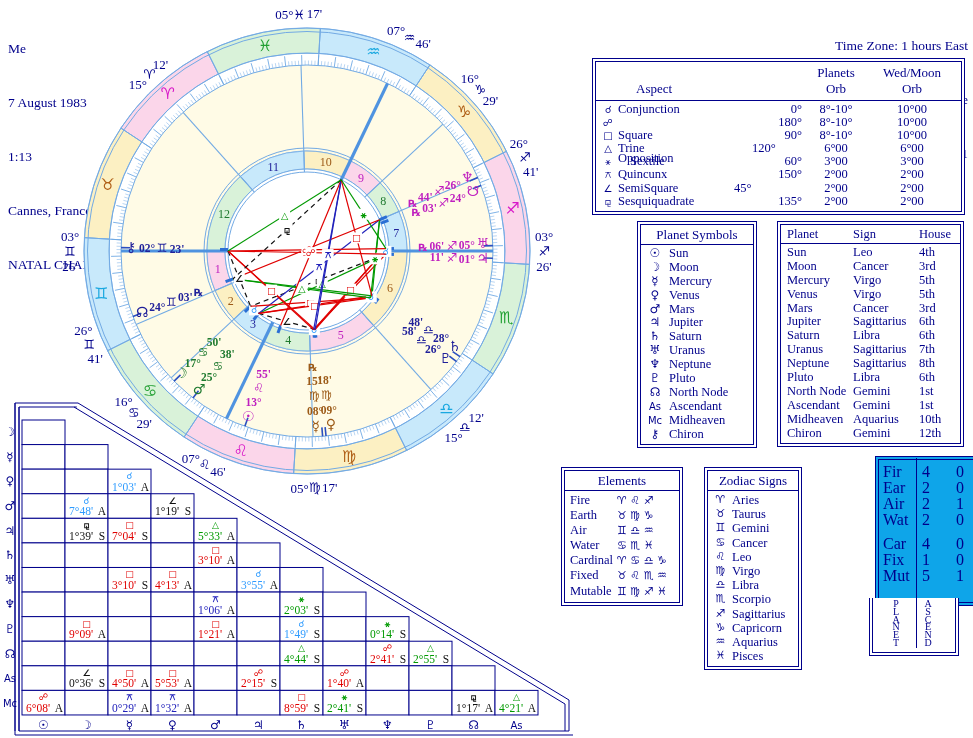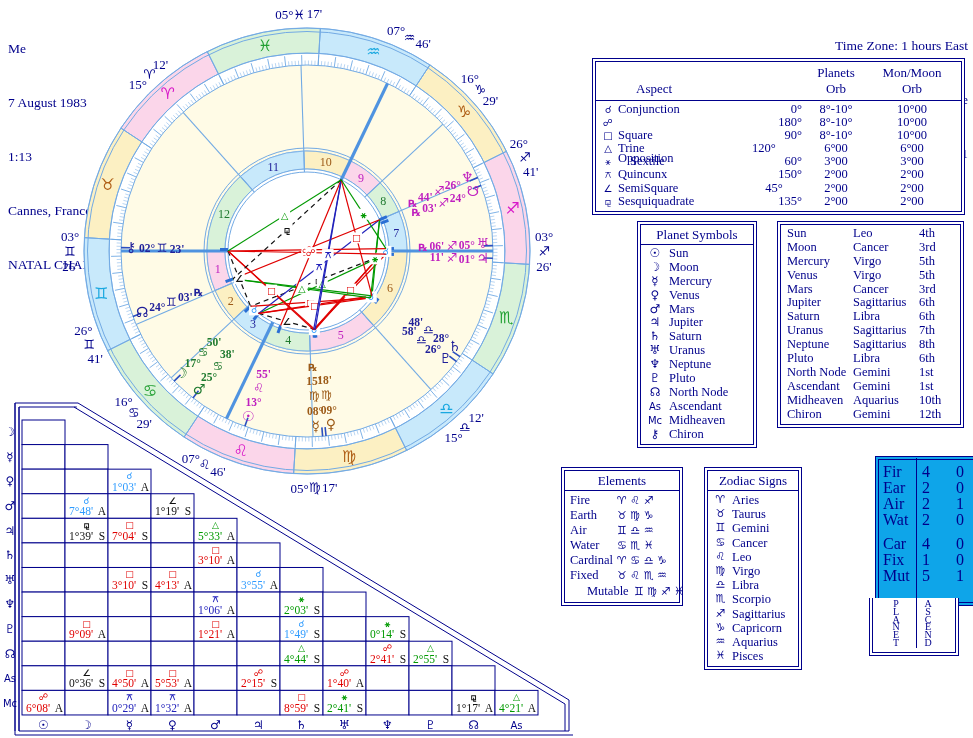--- a/index.html
+++ b/index.html
@@ -900,21 +900,21 @@
         <line x1="569" y1="700" x2="569" y2="731" stroke="#00008b" stroke-width="1"></line>
         <line x1="565" y1="704" x2="565" y2="731" stroke="#00008b" stroke-width="1"></line>
       </g>
     </svg>
 
   <div class="tbl" id="aspect-table" style="left:592px;top:58px;width:365px;">
       <div style="position: relative; height: 38px; border-bottom: 1px solid rgb(0, 0, 139);">
         <div class="abs" style="left: 40px; top: 20px; font-size: 13px;">Aspect</div>
         <div class="abs" style="left: 210px; top: 4px; width: 60px; text-align: center; font-size: 13px;">Planets</div>
         <div class="abs" style="left: 210px; top: 20px; width: 60px; text-align: center; font-size: 13px;">Orb</div>
-        <div class="abs" style="left: 278px; top: 4px; width: 76px; text-align: center; font-size: 13px;">Mon/Moon</div>
+        <div class="abs" style="left: 278px; top: 4px; width: 76px; text-align: center; font-size: 13px;">Wed/Moon</div>
         <div class="abs" style="left: 278px; top: 20px; width: 76px; text-align: center; font-size: 13px;">Orb</div>
       </div>
       <div class="bod">
         <div class="row" style="height: 13.1px; line-height: 13.1px;">
           <div class="abs g" style="left: 5px; width: 14px; text-align: center; font-size: 10px;">☌</div>
           <div class="abs" style="left: 22px;">Conjunction</div>
           <div class="abs" style="left: 140px; width: 66px; text-align: right;">0°</div>
           <div class="abs" style="left: 210px; width: 60px; text-align: center;">8°-10°</div>
           <div class="abs" style="left: 278px; width: 76px; text-align: center;">10°00</div>
         </div>
@@ -949,21 +949,21 @@
         <div class="row" style="height: 13.1px; line-height: 13.1px;">
           <div class="abs g" style="left: 5px; width: 14px; text-align: center; font-size: 10px;">⚻</div>
           <div class="abs" style="left: 22px;">Quincunx</div>
           <div class="abs" style="left: 140px; width: 66px; text-align: right;">150°</div>
           <div class="abs" style="left: 210px; width: 60px; text-align: center;">2°00</div>
           <div class="abs" style="left: 278px; width: 76px; text-align: center;">2°00</div>
         </div>
         <div class="row" style="height: 13.1px; line-height: 13.1px;">
           <div class="abs g" style="left: 5px; width: 14px; text-align: center; font-size: 10px;">∠</div>
           <div class="abs" style="left: 22px;">SemiSquare</div>
-          <div class="abs" style="left: 145px; width: 66px; text-align: center;">45°</div>
+          <div class="abs" style="left: 138px; width: 66px; text-align: left;">45°</div>
           <div class="abs" style="left: 210px; width: 60px; text-align: center;">2°00</div>
           <div class="abs" style="left: 278px; width: 76px; text-align: center;">2°00</div>
         </div>
         <div class="row" style="height: 13.1px; line-height: 13.1px;">
           <div class="abs g" style="left: 5px; width: 14px; text-align: center; font-size: 10px;">⚼</div>
           <div class="abs" style="left: 22px;">Sesquiquadrate</div>
           <div class="abs" style="left: 140px; width: 66px; text-align: right;">135°</div>
           <div class="abs" style="left: 210px; width: 60px; text-align: center;">2°00</div>
           <div class="abs" style="left: 278px; width: 76px; text-align: center;">2°00</div>
         </div>
@@ -1026,20 +1026,25 @@
           <div class="abs" style="left: 28px;">Midheaven</div>
         </div>
         <div class="row" style="height: 13.9px; line-height: 13.9px;">
           <div class="abs g" style="left: 6px; width: 16px; text-align: center; font-size: 12px;">⚷</div>
           <div class="abs" style="left: 28px;">Chiron</div>
         </div>
       </div>
     </div>
 
   <div class="tbl" id="placements" style="left:777px;top:221px;width:179px;">
+      <div style="position: relative; height: 18px; border-bottom: 1px solid rgb(0, 0, 139);">
+        <div class="abs" style="left: 6px; top: 2px;">Planet</div>
+        <div class="abs" style="left: 72px; top: 2px;">Sign</div>
+        <div class="abs" style="left: 138px; top: 2px;">House</div>
+      </div>
       <div class="bod">
         <div class="row" style="height: 13.9px; line-height: 13.9px;">
           <div class="abs" style="left: 6px;">Sun</div>
           <div class="abs" style="left: 72px;">Leo</div>
           <div class="abs" style="left: 138px;">4th</div>
         </div>
         <div class="row" style="height: 13.9px; line-height: 13.9px;">
           <div class="abs" style="left: 6px;">Moon</div>
           <div class="abs" style="left: 72px;">Cancer</div>
           <div class="abs" style="left: 138px;">3rd</div>
@@ -1127,21 +1132,21 @@
           <div class="abs g" style="left: 52px; font-size: 11px;">♋ ♏ ♓</div>
         </div>
         <div class="row" style="height: 15.1px; line-height: 15.1px;">
           <div class="abs" style="left: 5px;">Cardinal</div>
           <div class="abs g" style="left: 52px; font-size: 11px;">♈ ♋ ♎ ♑</div>
         </div>
         <div class="row" style="height: 15.1px; line-height: 15.1px;">
           <div class="abs" style="left: 5px;">Fixed</div>
           <div class="abs g" style="left: 52px; font-size: 11px;">♉ ♌ ♏ ♒</div>
         </div>
-        <div class="row" style="height: 15.1px; line-height: 15.1px; margin-left: 17px;">
+        <div class="row" style="height: 15.1px; line-height: 15.1px;">
           <div class="abs" style="left: 5px;">Mutable</div>
           <div class="abs g" style="left: 52px; font-size: 11px;">♊ ♍ ♐ ♓</div>
         </div>
       </div>
     </div>
 
   <div class="tbl" id="zodiac" style="left:704px;top:467px;width:90px;">
       <div class="ttl">Zodiac Signs</div>
       <div class="bod">
         <div class="row" style="height: 14.2px; line-height: 14.2px;">

